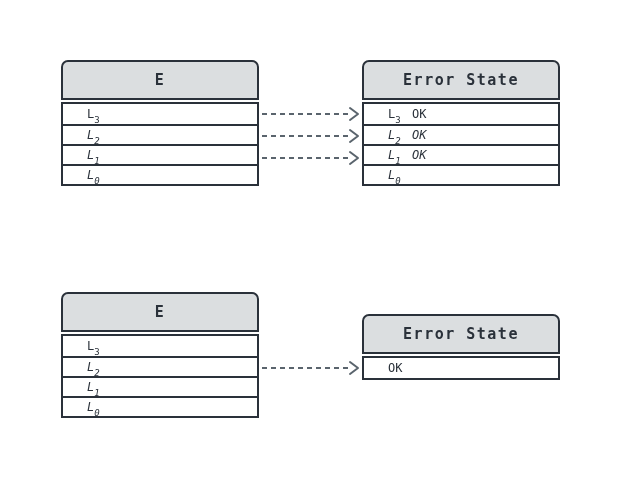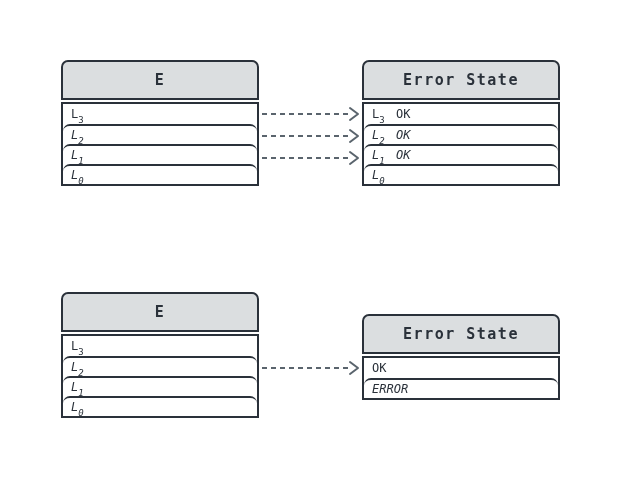--- a/index.html
+++ b/index.html
@@ -37,25 +37,24 @@
   .tbody {
     margin-top: 2px;
     border: 2px solid var(--node-border);
     background: var(--row-fill);
   }
   .trow {
     box-sizing: border-box;
     height: 20px;
     display: flex;
     align-items: center;
-    padding: 0 8px;
+    padding: 0 24px;
     font-size: 12px;
     background: var(--row-fill);
     white-space: pre;
-    border-radius: 7px;
   }
   .trow + .trow { border-top: 2px solid var(--node-border); font-style: italic; }
   .rowlabel { display: inline-block; min-width: 24px; }
   .rowlabel sub {
     font-size: 9px;
     line-height: 0;
     position: relative;
     top: 2px;
   }
   .rowvalue { display: inline-block; }
@@ -138,23 +137,20 @@
       </div>
     </div>
   </div>
 
   <div class="dtable" style="left:362px; top:314px;">
     <div class="thead">Error State</div>
     <div class="tbody">
       <div class="trow">
         <span class="rowlabel"><span>OK</span></span>
       </div>
-      <div class="trow">
-        <span class="rowlabel"><span>ERROR</span></span>
-      </div>
     </div>
   </div>
 
   <svg class="arrow-layer" viewBox="0 0 620 484" xmlns="http://www.w3.org/2000/svg">
     <g>
       <line class="arrow-line" x1="262" y1="114" x2="351" y2="114"></line>
       <path class="arrow-head" d="M 350 108 L 358 114 L 350 120"></path>
     </g>
     <g>
       <line class="arrow-line" x1="262" y1="136" x2="351" y2="136"></line>

